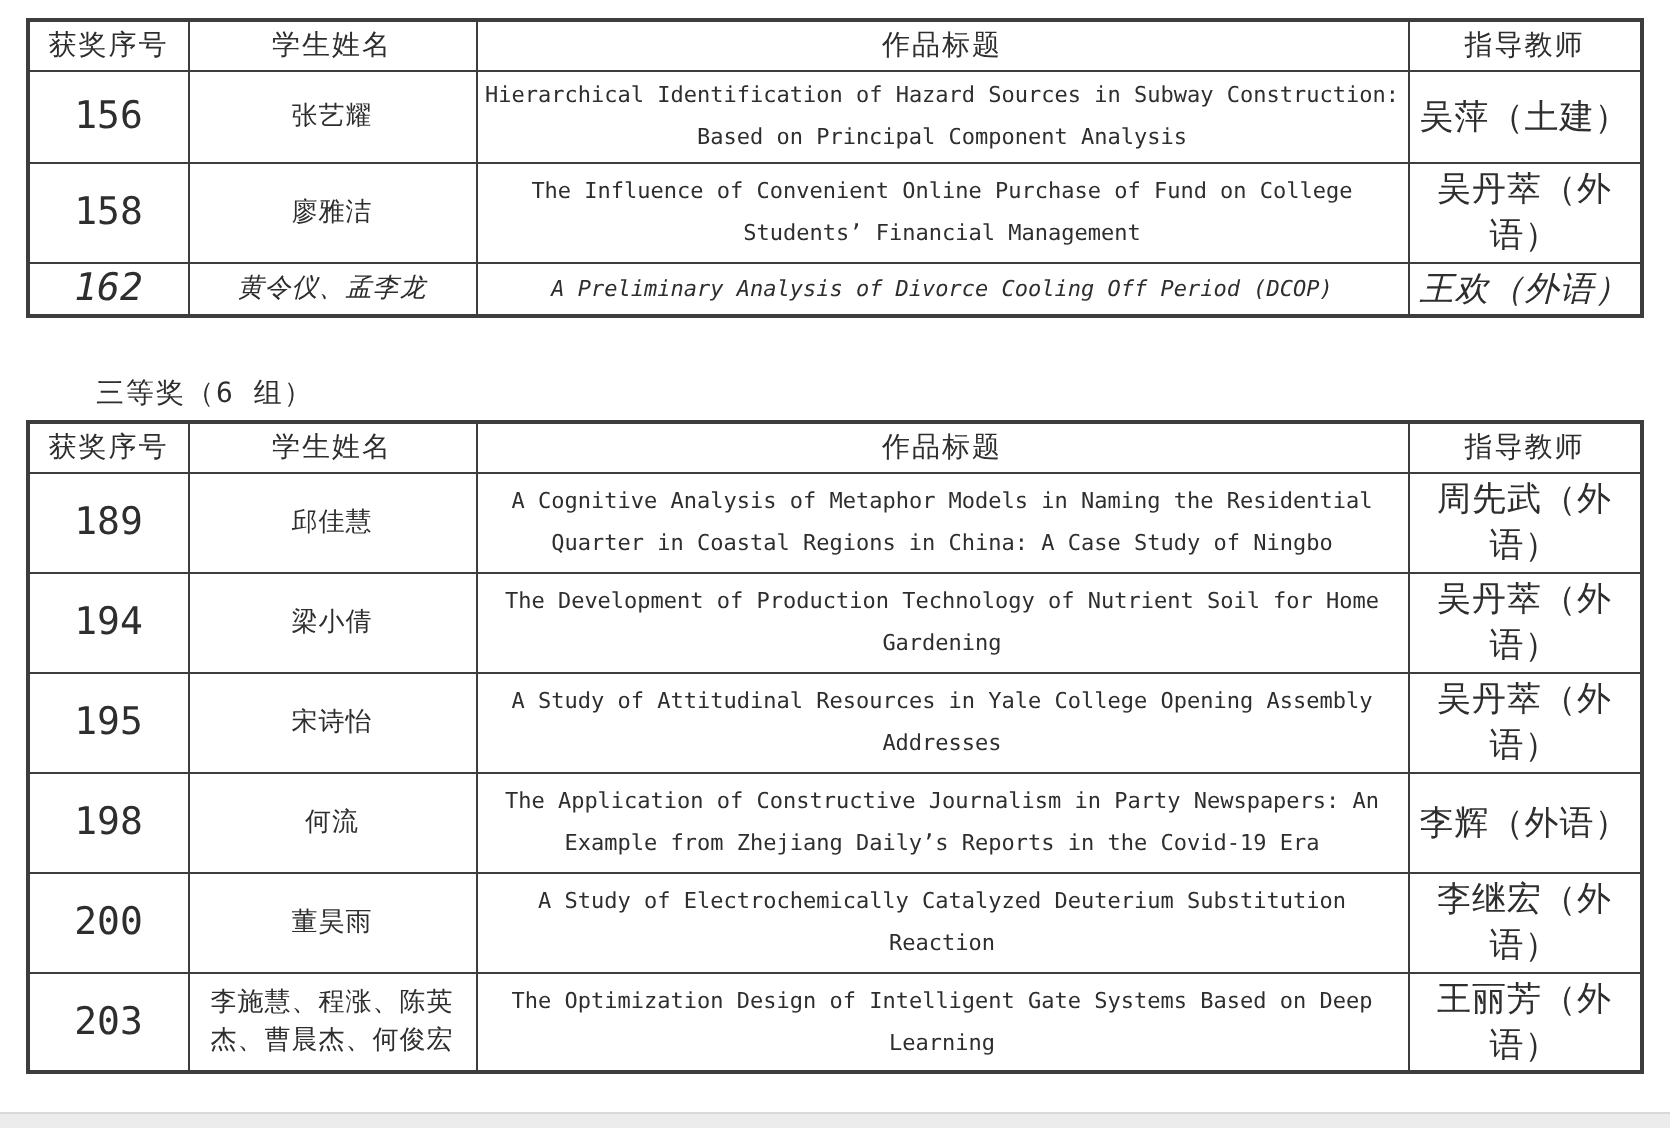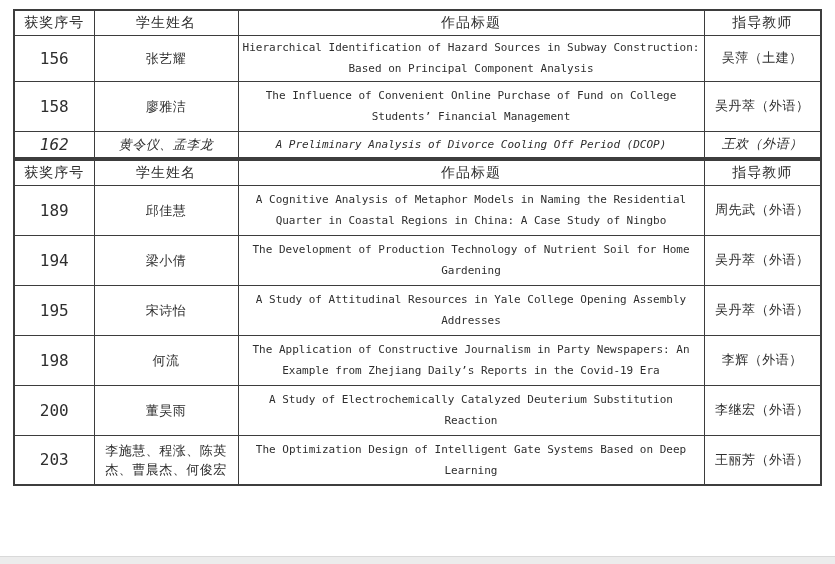--- a/index.html
+++ b/index.html
@@ -27,25 +27,25 @@
     border:1px solid #3d3d3d;
     text-align:center;
     vertical-align:middle;
     padding:1px 3px;
     overflow:hidden;
   }
   .award th{
     font-size:14px;font-weight:normal;
     letter-spacing:1px;
   }
-  .num-cell{font-size:16px;}
+  .num-cell{font-size:19px;}
   .stu-cell{font-size:13px;line-height:19px;letter-spacing:0.5px;margin-top:16px;}
   .work-cell{font-size:11px;padding:1px 2px;}
   .work-line{line-height:21px;white-space:nowrap;}
-  .teach-cell{font-size:13px;letter-spacing:0.5px;}
+  .teach-cell{font-size:17px;letter-spacing:0.5px;}
   tr.h25{height:25px;}
   tr.h46{height:46px;}
   tr.h50{height:50px;}
   tr.h27{height:27px;font-style:italic;}
   .page-bottom-edge{
     position:absolute;left:0;bottom:0;
     width:835px;height:7px;
     background:#ececec;
     border-top:1px solid #d9d9d9;
   }
@@ -92,20 +92,21 @@
       <td class="num-cell">162</td>
       <td class="stu-cell">黄令仪、孟李龙</td>
       <td class="work-cell">
         <div class="work-line">A Preliminary Analysis of Divorce Cooling Off Period (DCOP)</div>
       </td>
       <td class="teach-cell">王欢（外语）</td>
     </tr>
   </tbody>
     </table>
 
+  <div class="section-title second">三等奖（6 组）</div>
 
   <table class="award">
     <colgroup>
       <col style="width:80px">
         <col style="width:144px">
         <col style="width:466px">
         <col style="width:117px">
     </colgroup>
     <tbody>
         <tr class="h25">

